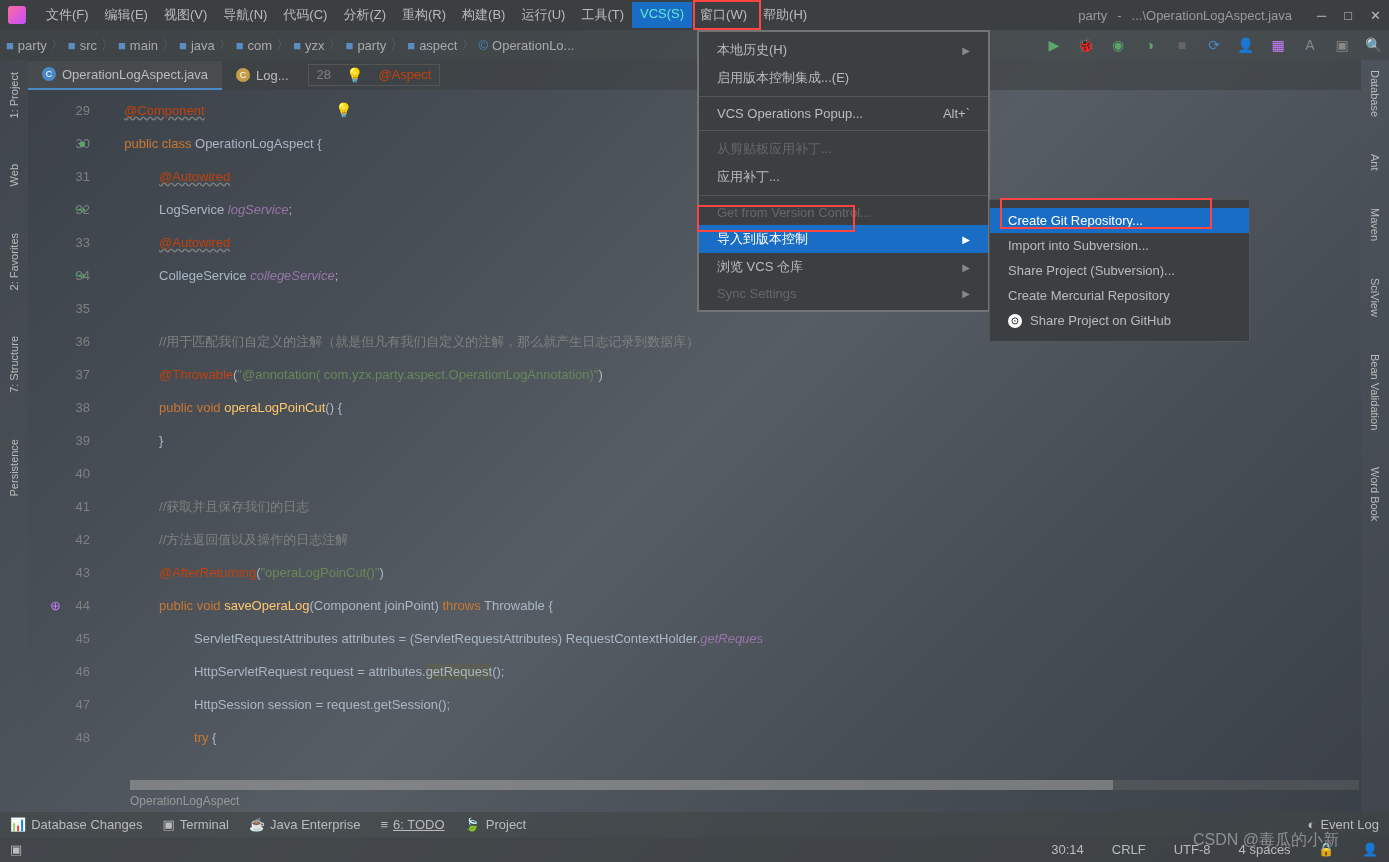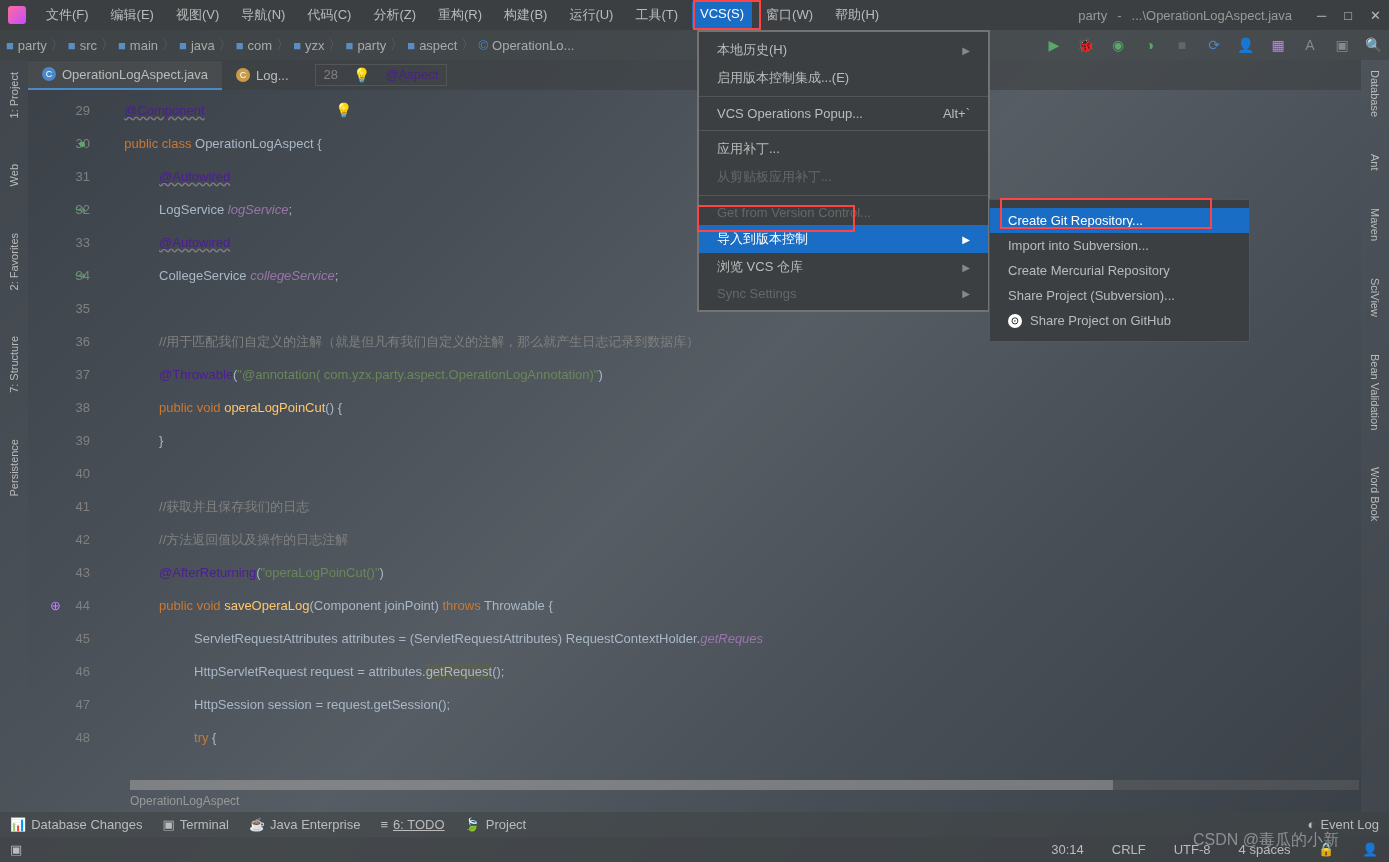--- a/index.html
+++ b/index.html
@@ -1,21 +1,21 @@
 <!DOCTYPE html>
 <html><head>
 <meta charset="utf-8">
 <style>
 *{margin:0;padding:0;box-sizing:border-box;font-family:"Microsoft YaHei",SimSun,sans-serif;font-size:13px;user-select:none}
 body{width:1389px;height:862px;background:linear-gradient(135deg,#4a5665 0%,#6b7a8a 30%,#8b99a8 50%,#6b7a8a 70%,#4a5665 100%);overflow:hidden;position:relative}
 .titlebar{height:30px;background:#3c3f41;display:flex;align-items:center;padding:0 8px;color:#bbb}
 .titlebar .logo{width:18px;height:18px;background:linear-gradient(135deg,#ff6b9d,#c44dff);border-radius:3px;margin-right:12px}
-.menubar{display:flex;gap:6px}
+.menubar{display:flex;gap:0}
 .menu-item{padding:4px 8px;color:#bbb;cursor:pointer}
-.menu-item.active{background:#1a6dc4;color:#ffffff}
+.menu-item.active{background:#1a6dc4;color:#5eead4}
 .win-title{margin-left:auto;display:flex;align-items:center;gap:10px;color:#999}
 .win-controls{display:flex;gap:18px;margin-left:15px;color:#bbb}
 .vcs-highlight{position:absolute;left:693px;top:0;width:68px;height:30px;border:2px solid #ff4444;pointer-events:none;z-index:100}
 .navbar{height:30px;background:rgba(60,63,65,0.85);display:flex;align-items:center;padding:0 6px;color:#aaa}
 .breadcrumb{display:flex;align-items:center;gap:4px;font-size:12px}
 .breadcrumb .sep{color:#666}
 .breadcrumb .folder{color:#5a8dc4}
 .nav-toolbar{margin-left:auto;display:flex;gap:14px;align-items:center}
 .nav-icon{width:18px;height:18px;display:flex;align-items:center;justify-content:center;font-size:14px}
 .main{display:flex;height:calc(100% - 110px);position:relative}
@@ -27,21 +27,21 @@
 .tabs{height:30px;display:flex;background:rgba(60,63,65,0.6);align-items:center}
 .tab{padding:6px 14px;display:flex;align-items:center;gap:6px;color:#bbb;font-size:12px}
 .tab.active{background:rgba(80,83,85,0.6);border-bottom:2px solid #4a88c7}
 .tab-icon{width:14px;height:14px;border-radius:50%;background:#4a88c7;font-size:9px;display:flex;align-items:center;justify-content:center;color:#fff}
 .tab-icon.orange{background:#c79d4a}
 .editor{flex:1;display:flex;overflow:hidden;position:relative}
 .gutter{width:70px;text-align:right;padding:4px 8px 4px 4px;color:#808080;font-family:Consolas,monospace;font-size:14px;line-height:33px}
 .gutter .ln{position:relative}
 .gutter-icon{position:absolute;left:-5px;width:16px;height:16px;display:inline-block}
 .code{flex:1;padding:4px 0;font-family:Consolas,monospace;font-size:14.5px;line-height:33px;white-space:pre;color:#a9b7c6;overflow:hidden}
-.k{color:#cc7832}.an{color:#4c1d95}.t{color:#a9b7c6}.s{color:#6a8759}.c{color:#808080}.m{color:#ffc66d}.id{color:#9876aa;font-style:italic}.wav{text-decoration:underline wavy #808080}
+.k{color:#cc7832}.an{color:#c2410c}.t{color:#a9b7c6}.s{color:#6a8759}.c{color:#808080}.m{color:#ffc66d}.id{color:#9876aa;font-style:italic}.wav{text-decoration:underline wavy #808080}
 .dropdown{position:absolute;left:697px;top:30px;width:293px;background:#3c3f41;border:2px solid #737373;z-index:50;padding:4px 0}
 .dropdown-item{padding:5px 18px;color:#bbb;display:flex;justify-content:space-between;align-items:center}
 .dropdown-item.disabled{color:#666}
 .dropdown-item.highlight{background:#1a6dc4;color:#fff}
 .dropdown-sep{height:1px;background:#555;margin:4px 0}
 .submenu{position:absolute;left:989px;top:199px;width:261px;background:#3c3f41;border:1px solid #555;z-index:51;padding:8px 0}
 .submenu-item{padding:5px 18px;color:#bbb;display:flex;align-items:center;gap:8px}
 .submenu-item.highlight{background:#1a6dc4;color:#fff}
 .redbox1{position:absolute;left:697px;top:205px;width:158px;height:27px;border:2px solid #ff4444;pointer-events:none;z-index:100}
 .redbox2{position:absolute;left:1000px;top:198px;width:212px;height:31px;border:2px solid #ff4444;pointer-events:none;z-index:100}
@@ -142,21 +142,21 @@
   <div class="editor-area">
     <div class="tabs">
       <div class="tab active">
           <span class="tab-icon">C</span>
           <span>OperationLogAspect.java</span>
         </div>
       <div class="tab">
           <span class="tab-icon orange">C</span>
           <span>Log...</span>
         </div>
-      <div style="border:1px solid #555;padding:2px 8px;margin-left:12px;font-family:Consolas,monospace;display:flex;gap:15px">
+      <div style="border:1px solid #555;padding:2px 8px;margin-left:5px;font-family:Consolas,monospace;display:flex;gap:15px">
         <span style="color:#808080">28</span>
         <span class="bulb">💡</span>
         <span class="an">@Aspect</span>
       </div>
     </div>
     <div class="editor">
       <div class="gutter">
         <div class="ln">29</div>
         <div class="ln"><span>30</span><span class="gutter-icon" style="color:#59a869;left:38px">●</span></div>
         <div class="ln">31</div>
@@ -218,25 +218,25 @@
     </div>
   <div class="dropdown-item">
       <span>启用版本控制集成...(E)</span>
     </div>
   <div class="dropdown-sep"></div>
   <div class="dropdown-item">
       <span>VCS Operations Popup...</span>
       <span>Alt+`</span>
     </div>
   <div class="dropdown-sep"></div>
-  <div class="dropdown-item">
-      <span>应用补丁...</span>
-    </div>
   <div class="dropdown-item disabled">
       <span>从剪贴板应用补丁...</span>
+    </div>
+  <div class="dropdown-item">
+      <span>应用补丁...</span>
     </div>
   <div class="dropdown-sep"></div>
   <div class="dropdown-item disabled">
       <span>Get from Version Control...</span>
     </div>
   <div class="dropdown-item highlight">
       <span>导入到版本控制</span>
       <span class="arrow" style="color:#fff">▶</span>
     </div>
   <div class="dropdown-item">
@@ -250,24 +250,24 @@
 </div>
 
 <div class="submenu">
   <div class="submenu-item highlight">
       <span>Create Git Repository...</span>
     </div>
   <div class="submenu-item">
       <span>Import into Subversion...</span>
     </div>
   <div class="submenu-item">
+      <span>Share Project (Subversion)...</span>
+    </div>
+  <div class="submenu-item">
       <span>Create Mercurial Repository</span>
-    </div>
-  <div class="submenu-item">
-      <span>Share Project (Subversion)...</span>
     </div>
   <div class="submenu-item">
       <span style="width:14px;height:14px;border-radius:50%;background:#fff;color:#000;display:inline-flex;align-items:center;justify-content:center;font-size:10px">⊙</span>
       <span>Share Project on GitHub</span>
     </div>
 </div>
 
 <div class="redbox1"></div>
 <div class="redbox2"></div>
 

